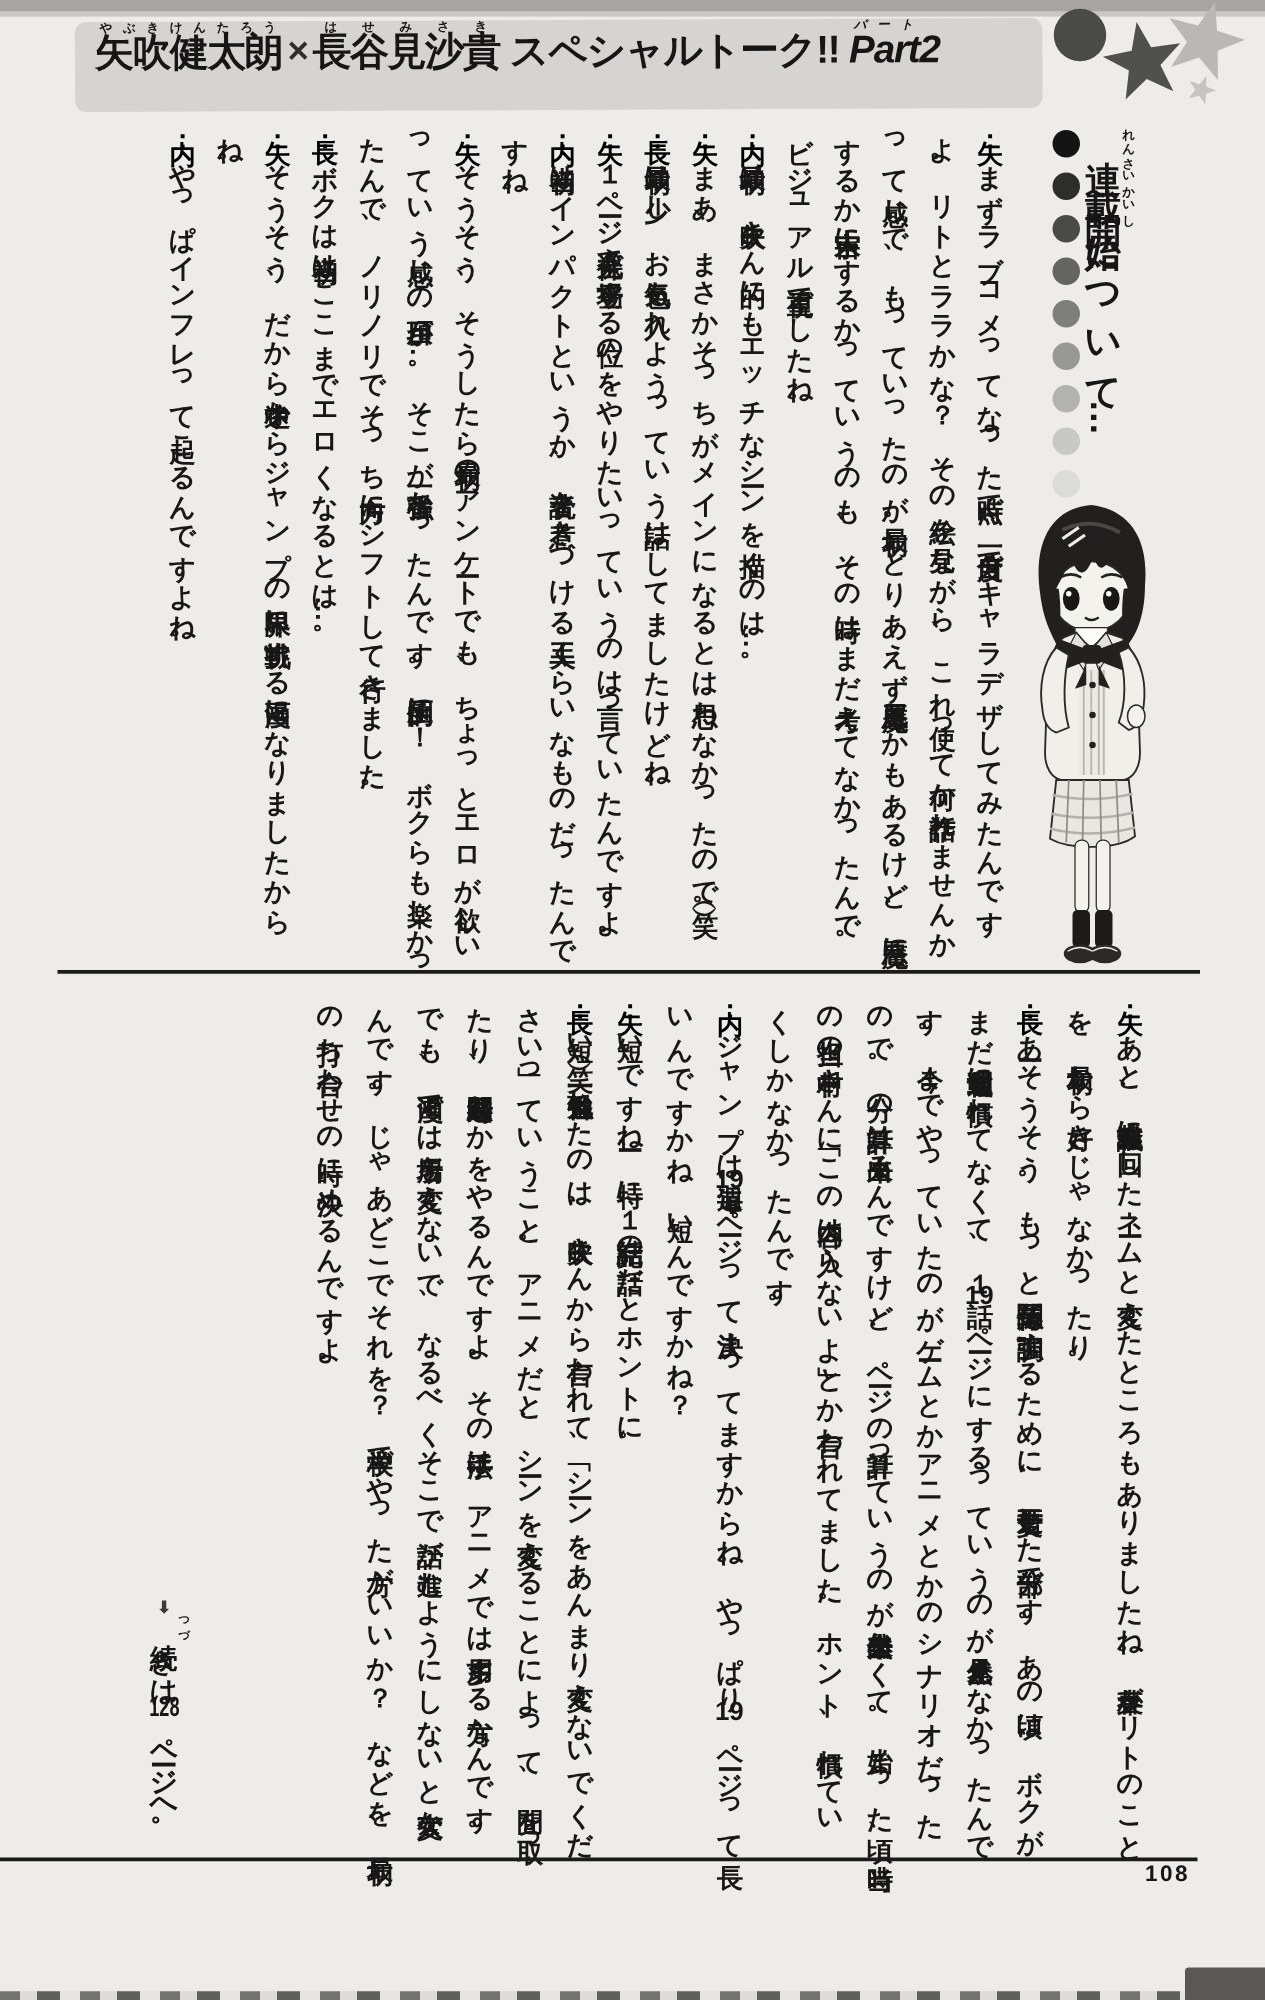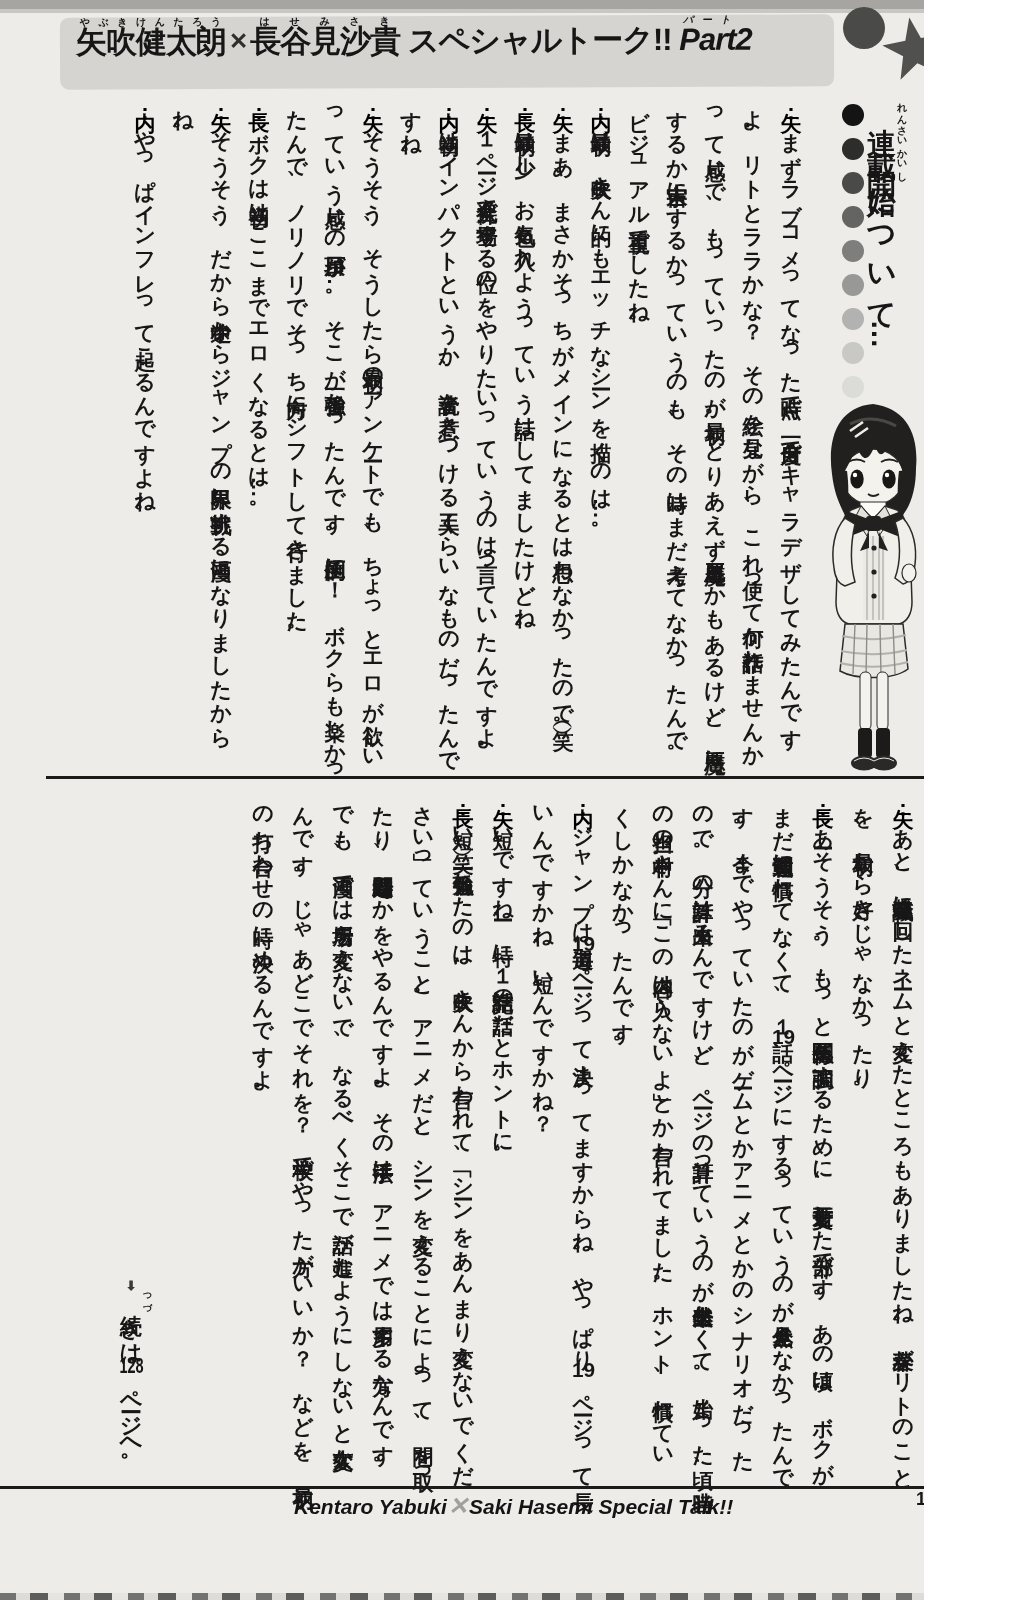--- a/index.html
+++ b/index.html
@@ -1,17 +1,17 @@
 <!DOCTYPE html>
 <html><head>
 <meta charset="utf-8">
 <style>
   html,body{margin:0;padding:0;}
   .page{
-    position:relative; width:924px; height:1600px; overflow:hidden;
+    position:relative; width:1012px; height:1600px; overflow:hidden;
     background:#edece8;
     font-family:"Liberation Sans", sans-serif;
     color:#161616;
   }
   
   .scan-top{position:absolute;left:0;top:0;width:1012px;height:13px;background:#a7a5a1;}
   .scan-top::after{content:"";position:absolute;left:0;top:9px;width:100%;height:4px;background:#c9c7c3;}
   .scan-bottom{position:absolute;left:0;top:1593px;width:1012px;height:7px;
     background:repeating-linear-gradient(90deg,#4a4a48 0 16px,#d8d6d2 16px 30px,#2e2e2c 30px 48px,#e4e2de 48px 64px);opacity:.75;}
   .scan-corner{position:absolute;left:948px;top:1574px;width:64px;height:26px;background:#5a5854;border-radius:3px 0 0 0;}
@@ -173,20 +173,17 @@
     <p class="para"><b class="spk">内：</b><span>ジャンプは毎週<span class="tcy">19</span>ページって決まってますからね。やっぱり<span class="tcy">19</span>ページって長いんですかね、短いんですかね？</span></p>
     <p class="para"><b class="spk">矢：</b><span>短いですねー、特に１話完結の話だとホントに。</span></p>
     <p class="para"><b class="spk">長：</b><span>短い（笑）。一番勉強したのは、矢吹さんから言われて、「シーンをあんまり変えないでください」っていうこと。アニメだと、シーンを変えることによって、間を取ったり、時間経過とかをやるんですよ。その手法は、アニメでは多用する方なんです。でも、漫画では場所を変えないで、なるべくそこで話が進むようにしないと大変なんです。じゃあどこでそれを？　学校でやった方がいいか？　などを、最初の打ち合わせの時に決めるんですよ。</span></p>
   </div>
 
   <div class="cont-note v">
     <span class="cont-icon">➡</span><span><ruby>続<rt>つづ</rt></ruby>きは<span class="tcy">128</span>ページへ。</span>
   </div>
 
   <div class="footer-rule"></div>
-  <div class="footer-credit">
-    <span>Kentaro Yabuki</span><span class="credit-sep">✕</span><span>Saki Hasemi Special Talk!!</span>
-  </div>
   <div class="page-number">108</div>
 
   <div class="scan-bottom"></div>
   <div class="scan-corner"></div>
 </div>
 
 </body></html>

